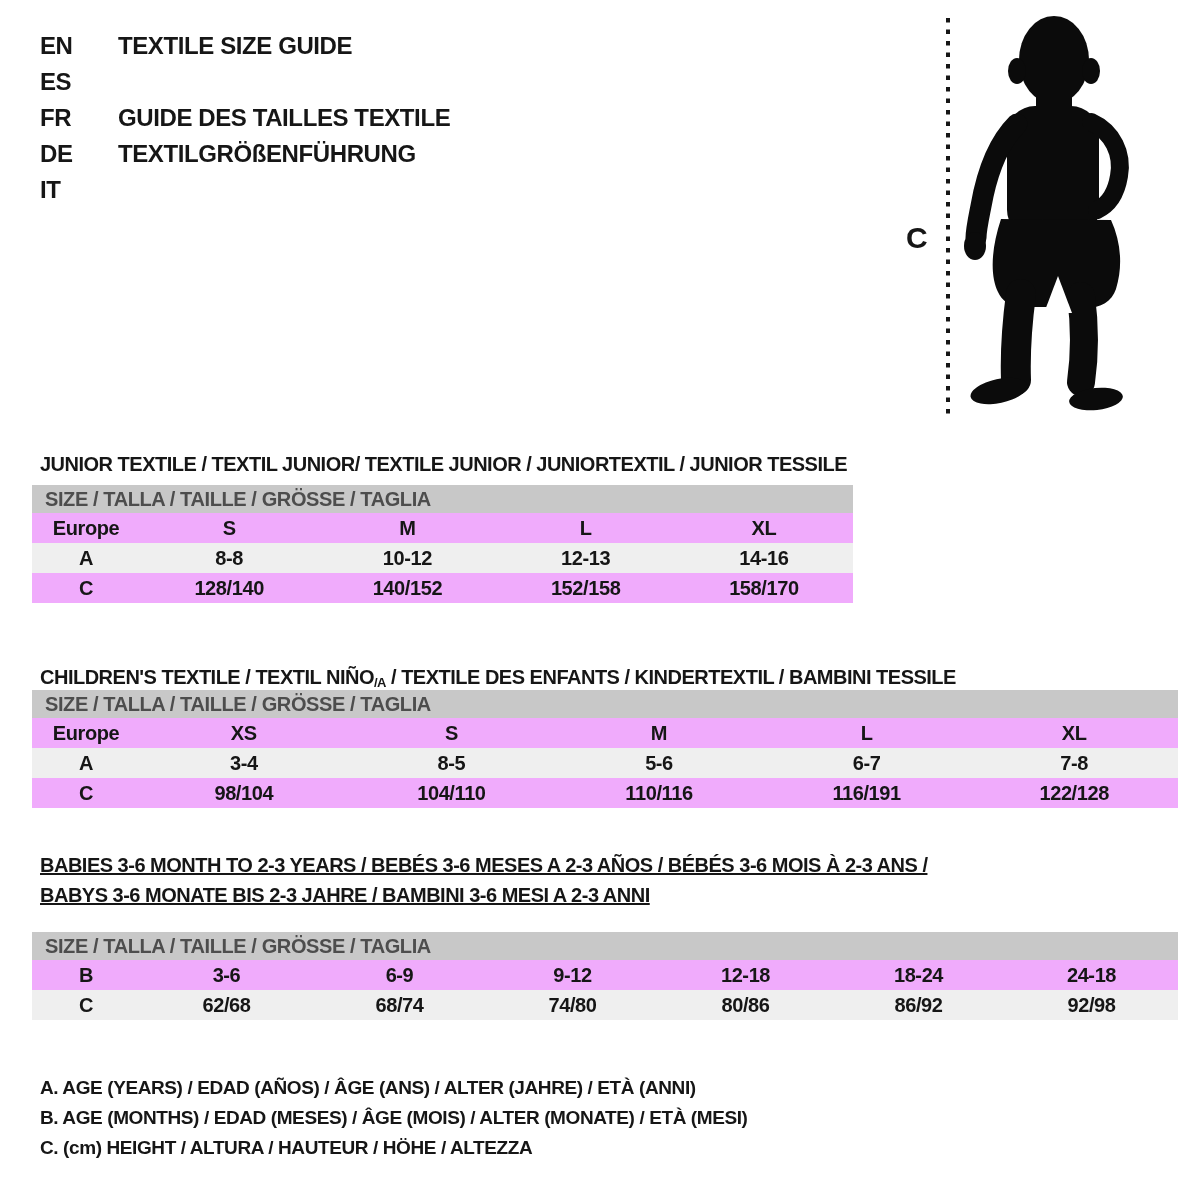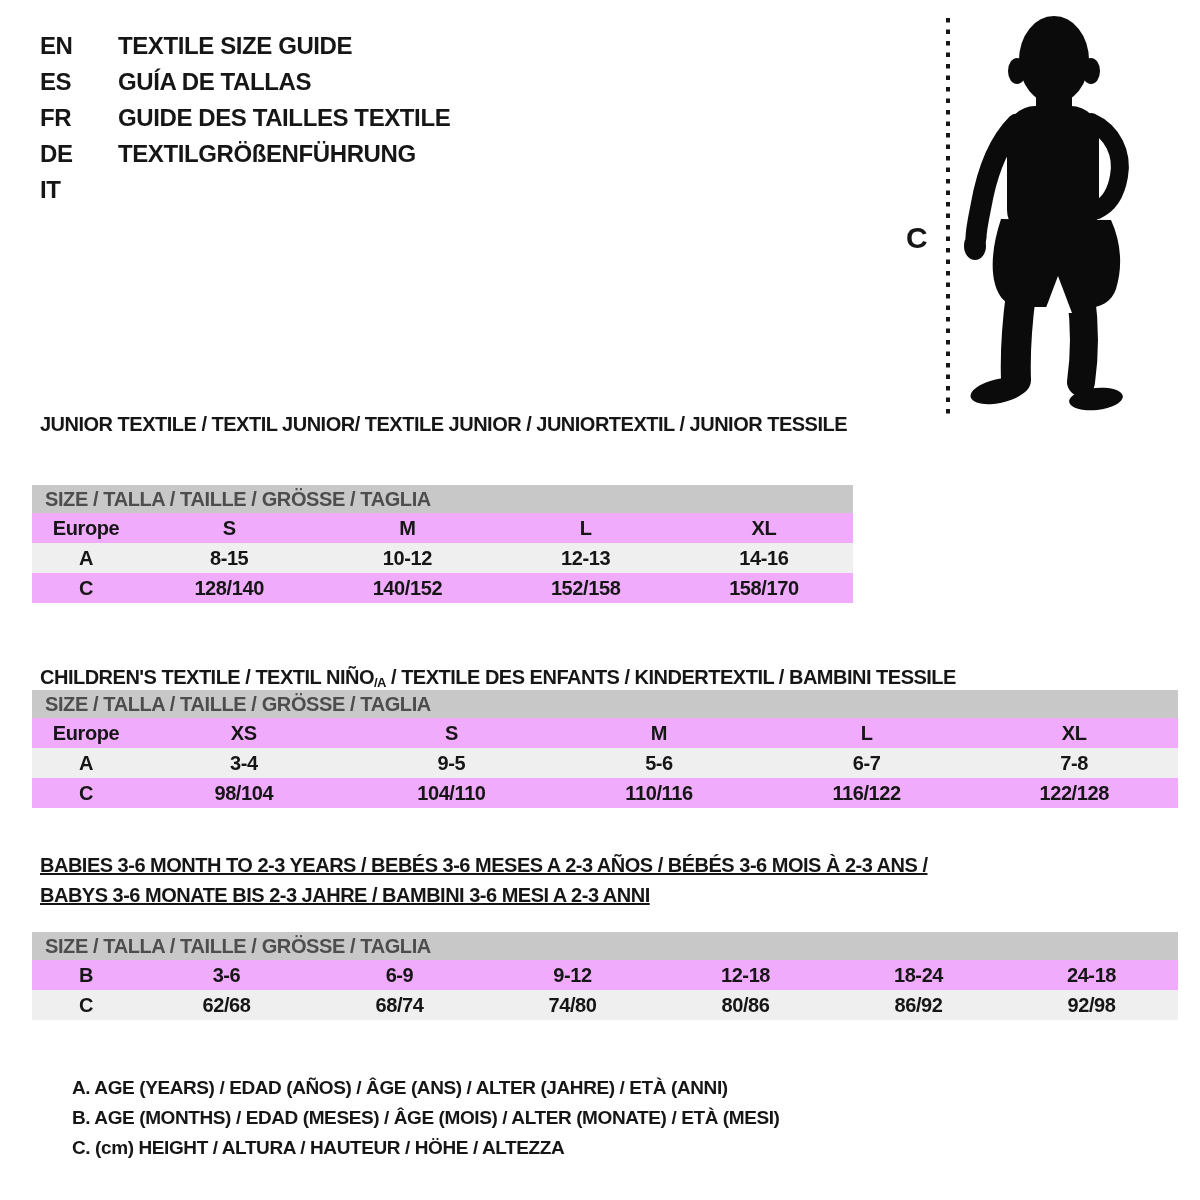--- a/index.html
+++ b/index.html
@@ -19,36 +19,35 @@
   .two-line{line-height:30px;}
   
   table.size-table{position:absolute;border-collapse:collapse;table-layout:fixed;}
   table.size-table td{padding:0;font-size:20px;text-align:center;letter-spacing:-0.4px;white-space:nowrap;overflow:hidden;}
   col.lab{width:108px;}
   tr.bar td{background:#c8c8c8;color:#4d4d4d;text-align:left;padding-left:13px;height:28px;}
   tr.rw td{height:30px;background:#f0abfc;}
   tr.rg td{height:30px;background:#efefef;}
   td.lab{text-align:left;padding-left:10px;}
   
-  .legend{position:absolute;left:40px;top:1073px;margin-left:32px;}
+  .legend{position:absolute;left:40px;top:1073px;}
   .legend-line{height:30px;line-height:30px;font-size:19px;letter-spacing:-0.4px;white-space:nowrap;}
 </style>
 </head>
 <body>
 
 <div class="canvas">
 
   <div class="lang-block">
     <div class="lang-row">
       <span class="lang-code">EN</span>
       <span class="lang-label">TEXTILE SIZE GUIDE</span>
     </div>
     <div class="lang-row">
       <span class="lang-code">ES</span>
-      <span class="lang-label">GUÍA DE TALLAS</span>
     </div>
     <div class="lang-row">
       <span class="lang-code">FR</span>
       <span class="lang-label">GUIDE DES TAILLES TEXTILE</span>
     </div>
     <div class="lang-row">
       <span class="lang-code">DE</span>
       <span class="lang-label">TEXTILGRÖßENFÜHRUNG</span>
     </div>
     <div class="lang-row">
@@ -79,21 +78,21 @@
         <path d="M 120 282 C 124 312 124 340 120 368" fill="none" stroke="#0b0b0b" stroke-width="28" stroke-linecap="round"></path>
 
         <path d="M 83 299 L 111 299 L 97 262 Z" fill="#ffffff"></path>
 
         <ellipse cx="38" cy="377" rx="29" ry="12" transform="rotate(-12 38 377)"></ellipse>
         <ellipse cx="135" cy="385" rx="27" ry="11" transform="rotate(-6 135 385)"></ellipse>
       </g>
     </svg>
   </div>
 
-  <div class="sec-title" style="left:40px;top:413px;">JUNIOR TEXTILE / TEXTIL JUNIOR/ TEXTILE JUNIOR / JUNIORTEXTIL / JUNIOR TESSILE</div>
+  <div class="sec-title" style="left:40px;top:453px;">JUNIOR TEXTILE / TEXTIL JUNIOR/ TEXTILE JUNIOR / JUNIORTEXTIL / JUNIOR TESSILE</div>
 
   <table class="size-table" style="left:32px;top:485px;width:821px;">
     <colgroup>
         <col class="lab">
         <col>
         <col>
         <col>
         <col>
       </colgroup>
     <tbody>
@@ -102,21 +101,21 @@
       </tr>
       <tr class="rw">
         <td class="lab">Europe</td>
         <td>S</td>
         <td>M</td>
         <td>L</td>
         <td>XL</td>
       </tr>
       <tr class="rg">
         <td class="lab">A</td>
-        <td>8-15</td>
+        <td>8-8</td>
         <td>10-12</td>
         <td>12-13</td>
         <td>14-16</td>
       </tr>
       <tr class="rw">
         <td class="lab">C</td>
         <td>128/140</td>
         <td>140/152</td>
         <td>152/158</td>
         <td>158/170</td>
@@ -143,31 +142,31 @@
         <td class="lab">Europe</td>
         <td>XS</td>
         <td>S</td>
         <td>M</td>
         <td>L</td>
         <td>XL</td>
       </tr>
       <tr class="rg">
         <td class="lab">A</td>
         <td>3-4</td>
-        <td>9-5</td>
+        <td>8-5</td>
         <td>5-6</td>
         <td>6-7</td>
         <td>7-8</td>
       </tr>
       <tr class="rw">
         <td class="lab">C</td>
         <td>98/104</td>
         <td>104/110</td>
         <td>110/116</td>
-        <td>116/122</td>
+        <td>116/191</td>
         <td>122/128</td>
       </tr>
     </tbody>
   </table>
 
   <div class="sec-title two-line" style="left:40px;top:850px;text-decoration:underline;">
     <div>BABIES 3-6 MONTH TO 2-3 YEARS / BEBÉS 3-6 MESES A 2-3 AÑOS / BÉBÉS 3-6 MOIS À 2-3 ANS /</div>
     <div>BABYS 3-6 MONATE BIS 2-3 JAHRE / BAMBINI 3-6 MESI A 2-3 ANNI</div>
   </div>
 

